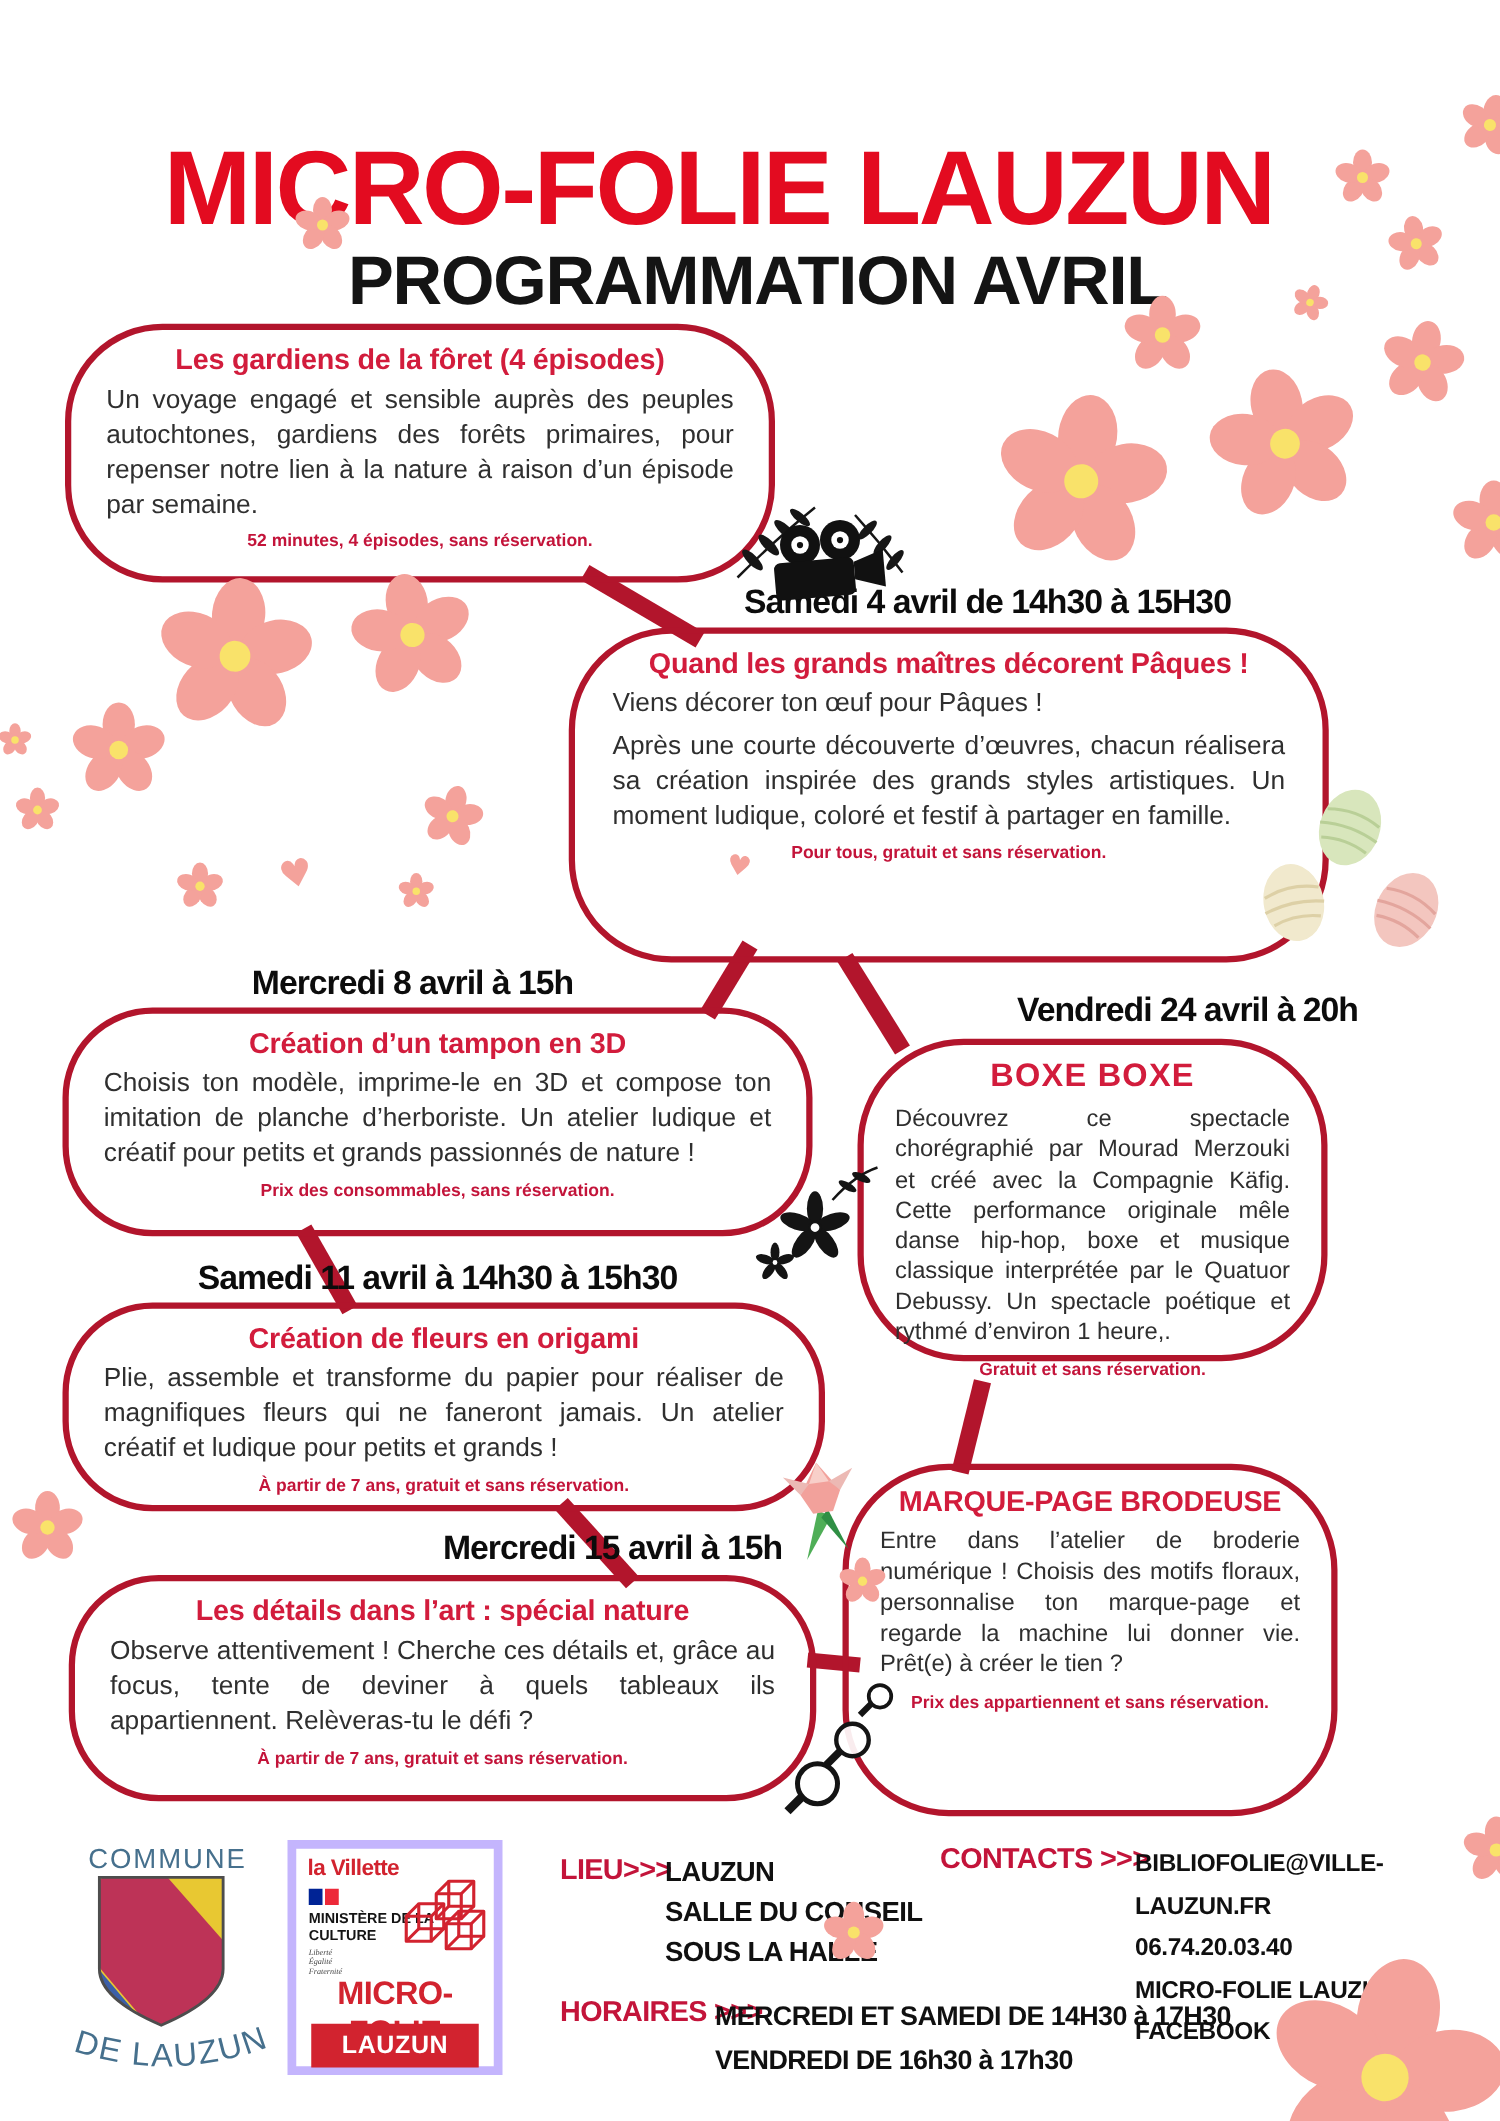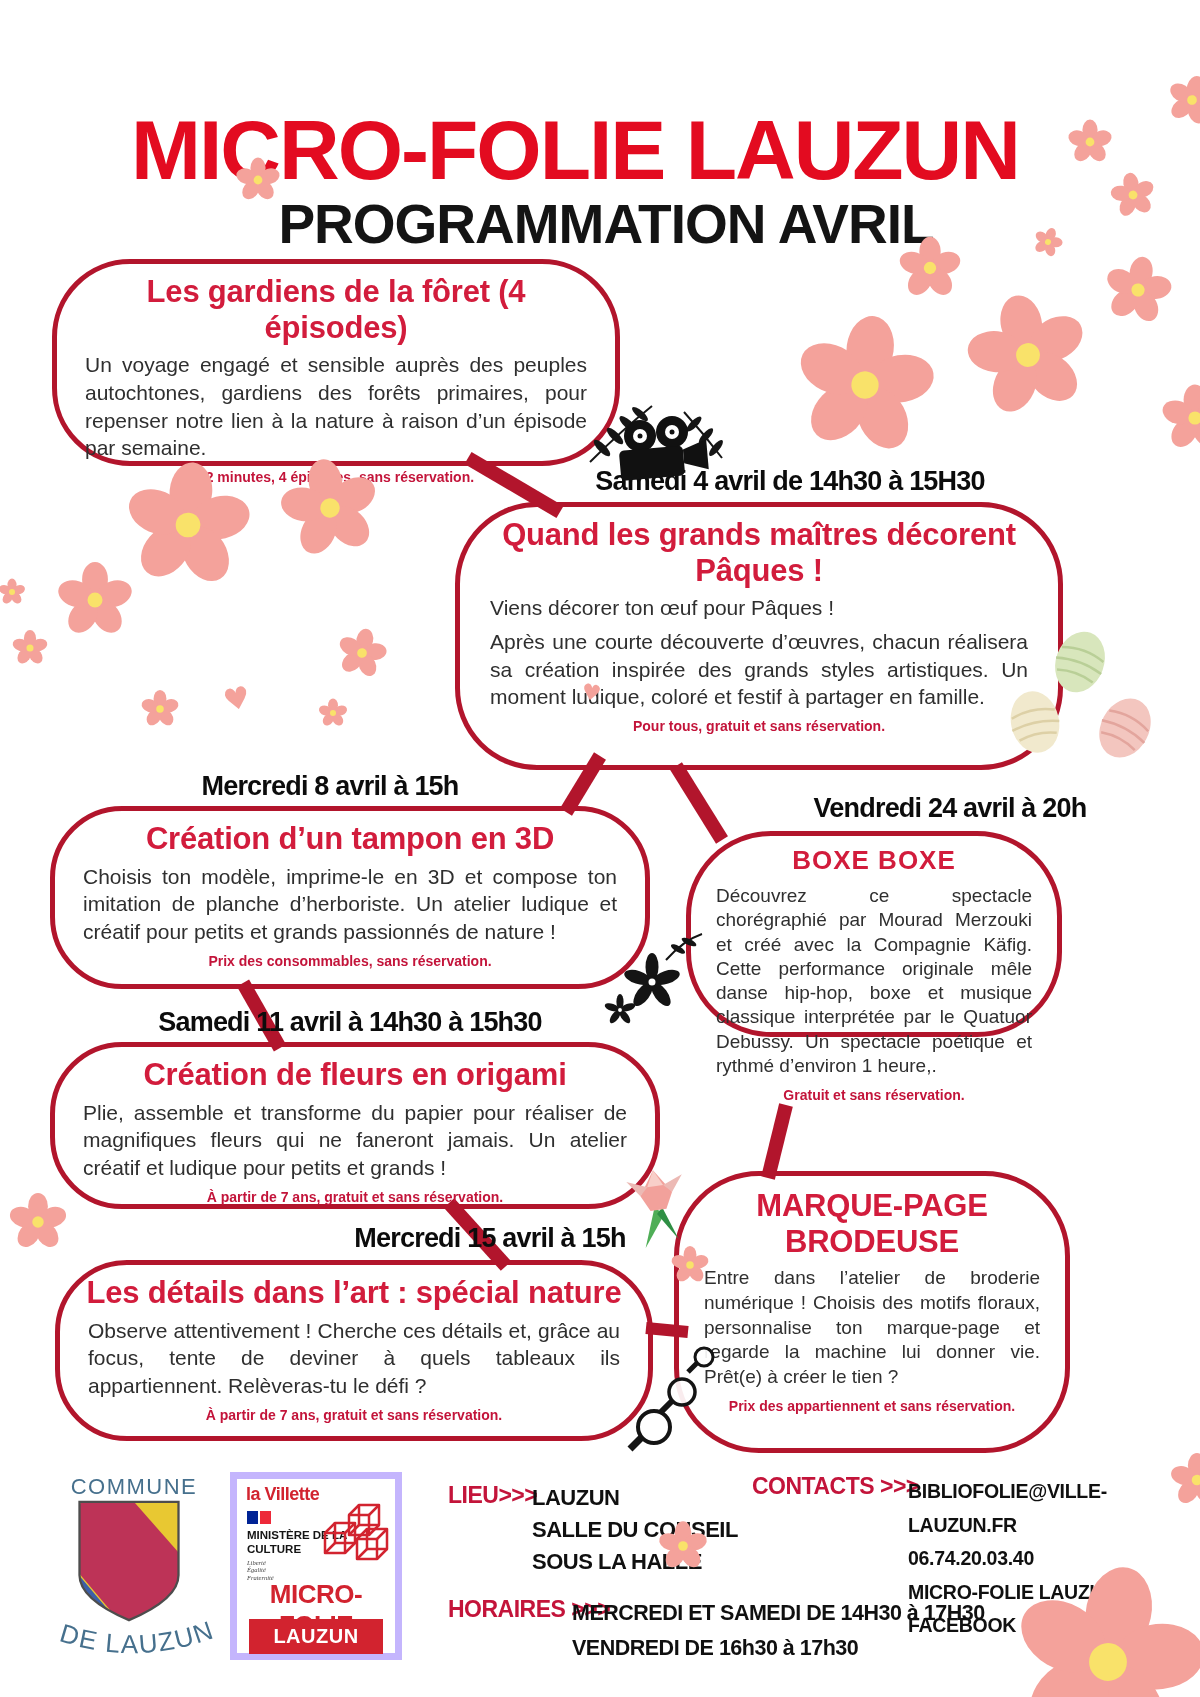--- a/index.html
+++ b/index.html
@@ -20,36 +20,36 @@
   
   .date{
     position:absolute;text-align:center;font-size:27px;font-weight:800;
     letter-spacing:-0.8px;color:#0c0c0c;z-index:2;
   }
   
   .bubble{
     position:absolute;box-sizing:border-box;border:5px solid #b2152c;
     background:transparent;z-index:2;
   }
-  .etitle{font-size:31px;font-weight:800;color:#d21c3c;text-align:center;
+  .etitle{font-size:23px;font-weight:800;color:#d21c3c;text-align:center;
     margin:10px 18px 0;letter-spacing:-0.2px;line-height:1.15;}
   .ebody{font-size:21px;line-height:1.32;margin:6px 28px 0;text-align:justify;
     color:#2f2f2f;}
   .ebody + .ebody{margin-top:0;}
   .enote{font-size:14px;font-weight:800;color:#c3143a;text-align:center;margin:7px 12px 0;}
 
   #date-gardiens{left:100px;top:222px;width:490px}
   #bub-gardiens{left:52px;top:259px;width:568px;height:207px;border-radius:78px}
   #date-paques{left:540px;top:466px;width:500px}
   #bub-paques{left:455px;top:502px;width:608px;height:268px;border-radius:82px}
   #bub-paques .ebody{margin:6px 30px 0}
   #date-tampon{left:130px;top:771px;width:400px}
   #bub-tampon{left:50px;top:806px;width:600px;height:183px;border-radius:72px}
   #date-boxe{left:745px;top:793px;width:410px}
-  #bub-boxe{left:686px;top:831px;width:376px;height:206px;border-radius:85px}
+  #bub-boxe{left:686px;top:831px;width:376px;height:258px;border-radius:85px}
   #bub-boxe .etitle{font-size:26px;letter-spacing:1px}
   #bub-boxe .ebody{font-size:19px;line-height:1.28;margin:8px 25px 0}
   #bub-boxe .enote{margin-top:9px}
   #date-origami{left:100px;top:1007px;width:500px}
   #bub-origami{left:50px;top:1042px;width:610px;height:167px;border-radius:72px}
   #date-marquepage{left:675px;top:1130px;width:395px}
   #bub-marquepage{left:674px;top:1171px;width:396px;height:282px;border-radius:85px}
   #bub-marquepage .etitle{margin-top:12px}
   #bub-marquepage .ebody{font-size:19px;line-height:1.3;margin:7px 25px 0}
   #bub-marquepage .enote{margin:8px 45px 0;line-height:1.2}

